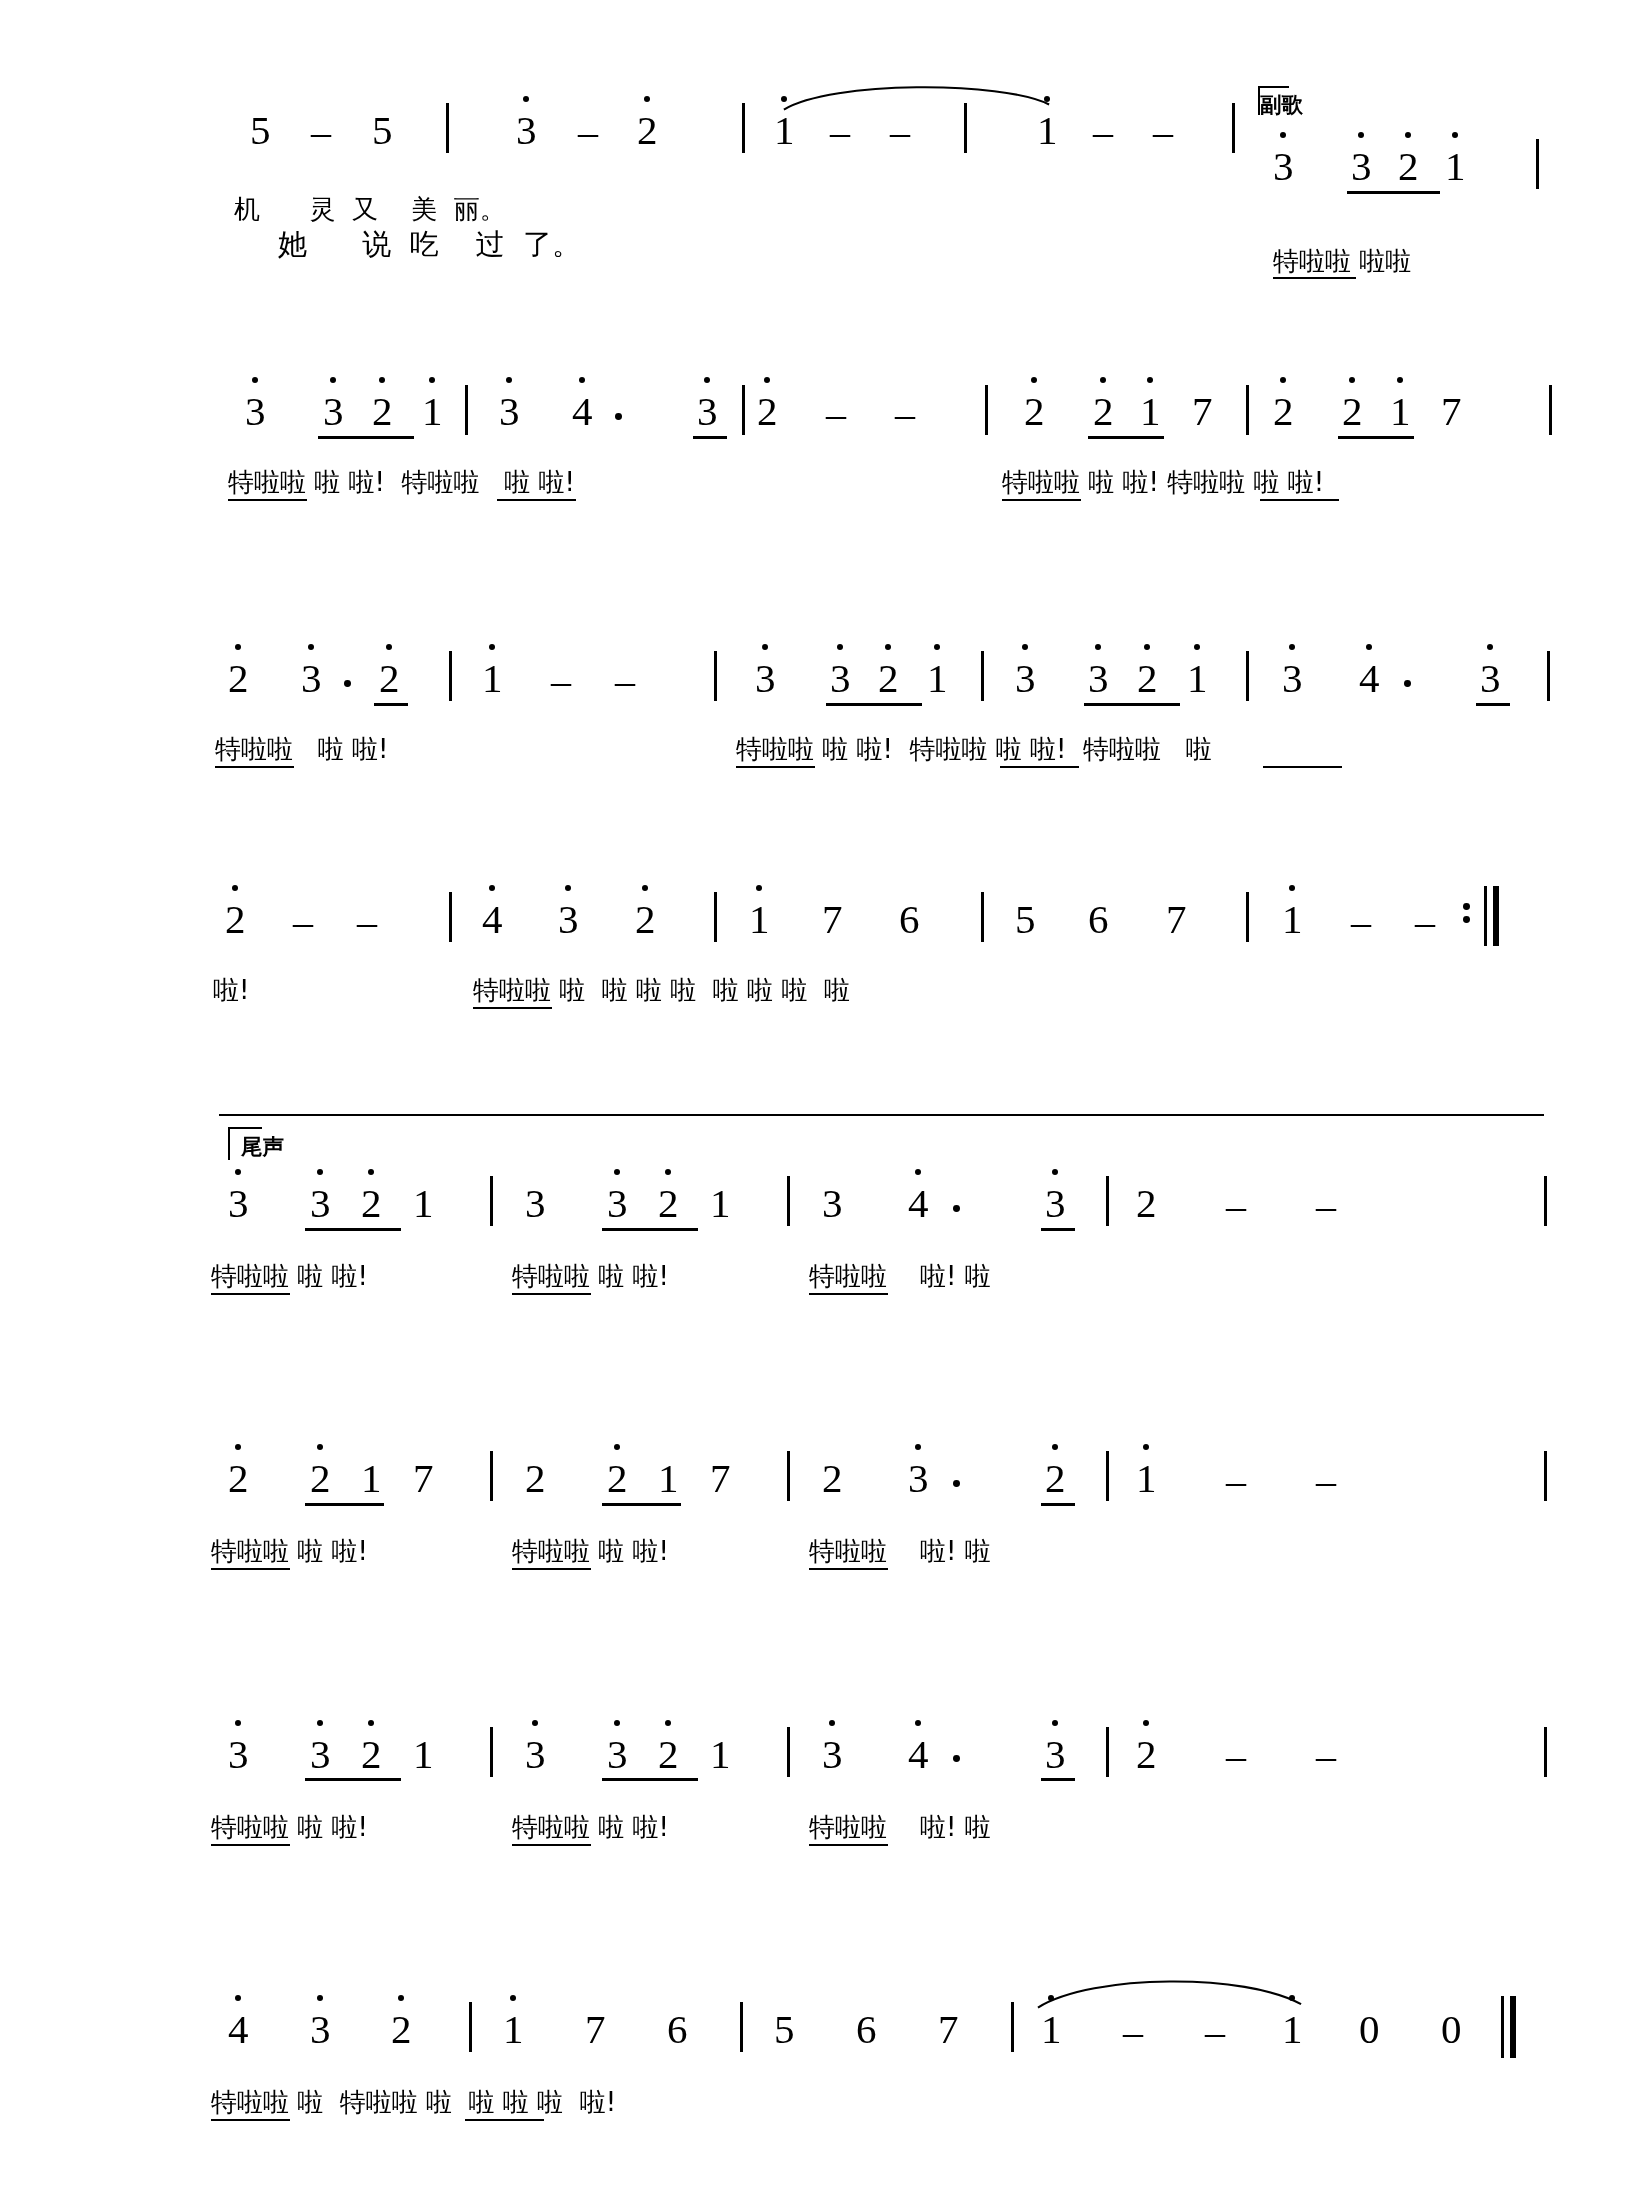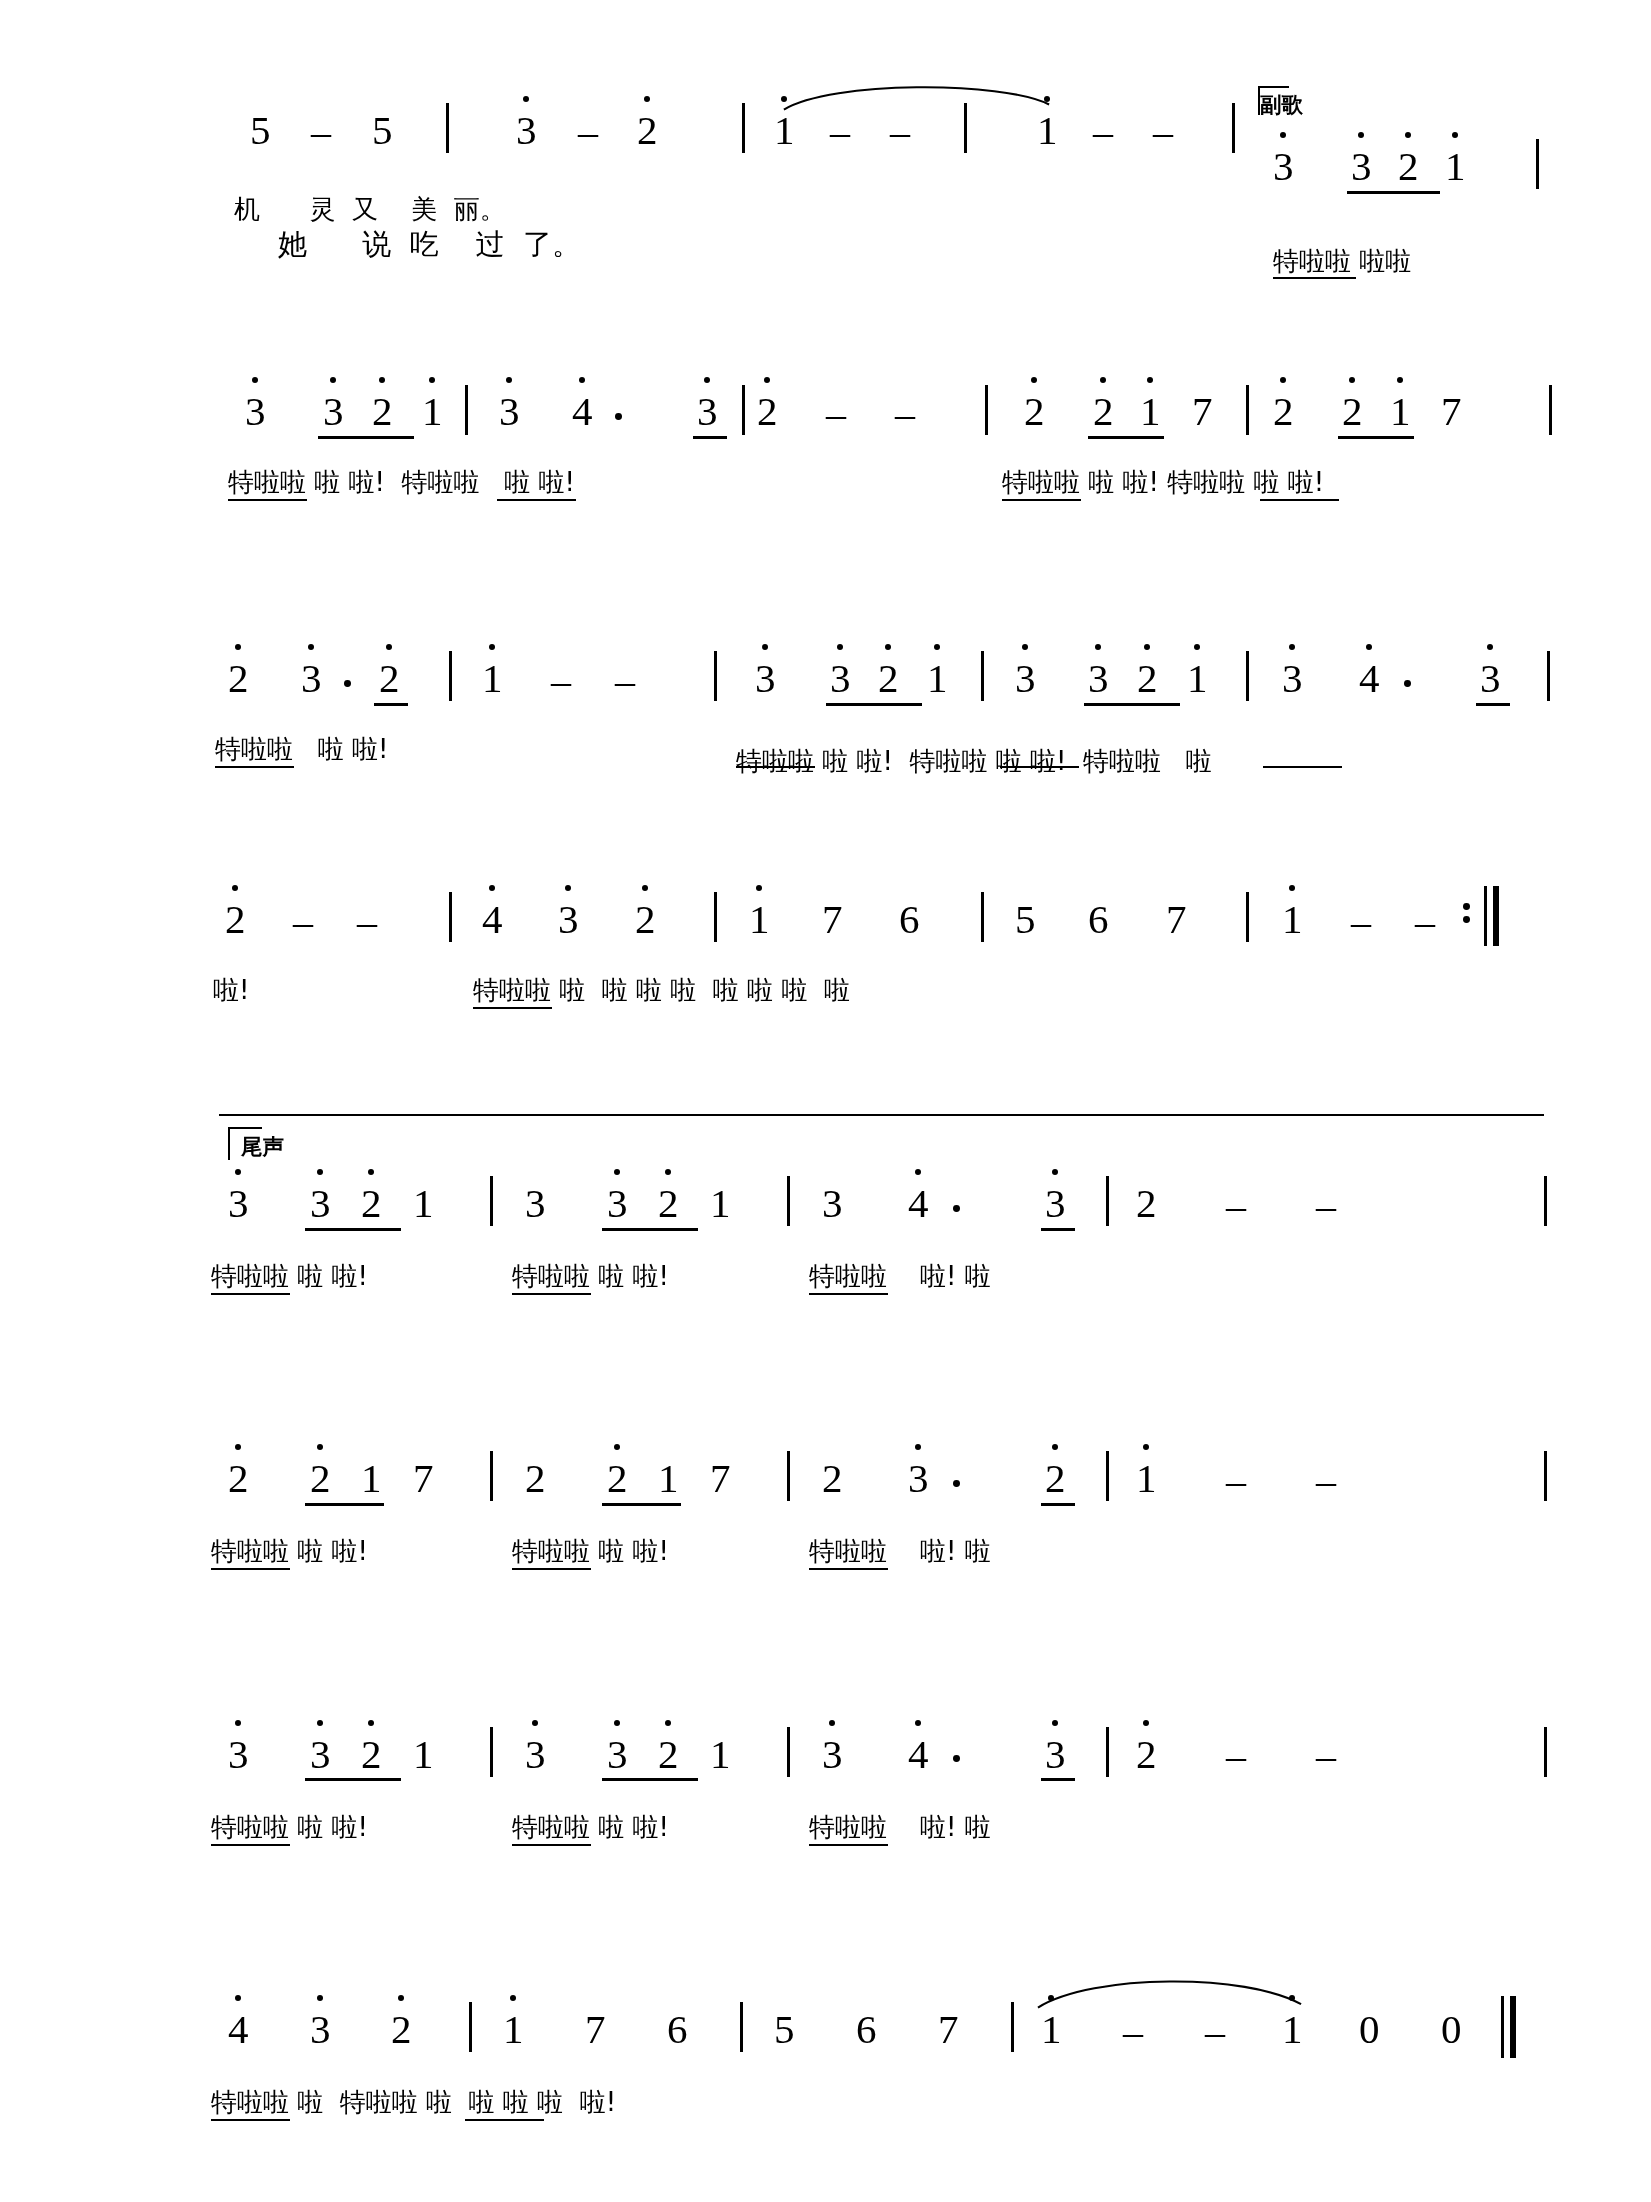--- a/index.html
+++ b/index.html
@@ -263,21 +263,21 @@
     <div class="note big" style="left:1359px; top:658px;">4<span class="odot"></span></div>
     <div class="adot" style="left:1404px; top:680px;"></div>
     <div class="note big" style="left:1480px; top:658px;">3<span class="odot"></span></div>
     <div class="beam" style="left:1476px; top:703px; width:34px;"></div>
 
     <div class="bar" style="left:1547px; top:651px; height:50px;"></div>
 
     <div class="lyric" style="left:215px; top:736px;">特啦啦&nbsp;&nbsp;&nbsp;啦&nbsp;啦!</div>
     <div class="rule" style="left:215px; top:766px; width:79px;"></div>
 
-    <div class="lyric" style="left:736px; top:736px;margin-top:12px;">特啦啦 啦 啦!&nbsp;&nbsp;特啦啦 啦 啦!&nbsp;&nbsp;特啦啦&nbsp;&nbsp;&nbsp;啦</div>
+    <div class="lyric" style="left:736px; top:736px;">特啦啦 啦 啦!&nbsp;&nbsp;特啦啦 啦 啦!&nbsp;&nbsp;特啦啦&nbsp;&nbsp;&nbsp;啦</div>
     <div class="rule" style="left:736px; top:766px; width:79px;"></div>
     <div class="rule" style="left:1000px; top:766px; width:79px;"></div>
     <div class="rule" style="left:1263px; top:766px; width:79px;"></div>
   </div>
 
   <div class="system">
     <div class="note big" style="left:225px; top:899px;">2<span class="odot"></span></div>
     <div class="dash" style="left:293px; top:902px;">–</div>
     <div class="dash" style="left:357px; top:902px;">–</div>
 

